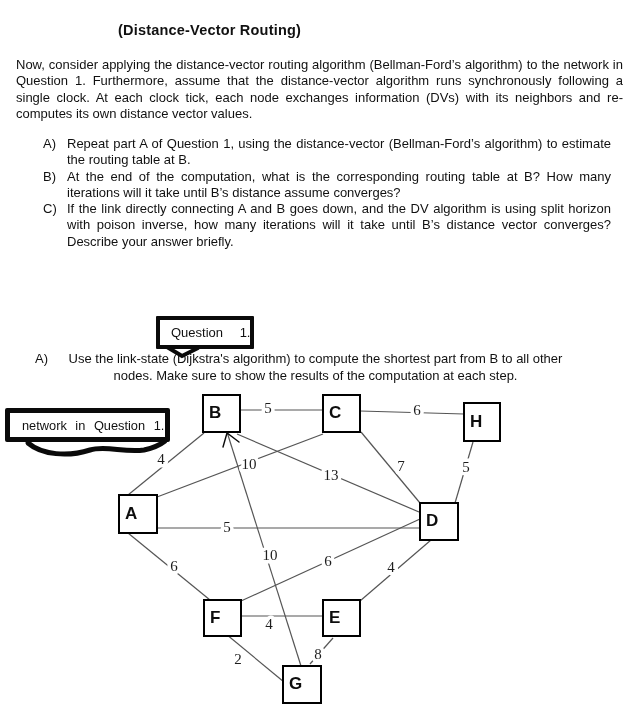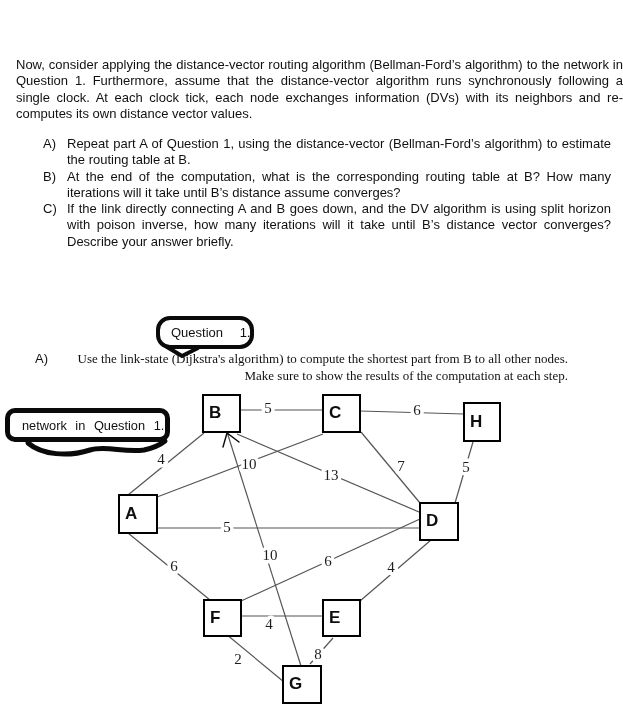--- a/index.html
+++ b/index.html
@@ -12,43 +12,44 @@
     letter-spacing:.2px;white-space:nowrap;
   }
   .intro{
     position:absolute;left:8px;top:49px;width:607px;margin:8px;
     font-size:13px;line-height:16.3px;text-align:justify;
   }
   .qlist{position:absolute;left:43px;top:136px;width:568px;}
   .qitem{position:relative;padding-left:24px;font-size:13px;line-height:16.3px;text-align:justify;}
   .qmark{position:absolute;left:0;top:0;}
   .parta{position:absolute;left:35px;top:351px;width:545px;font-size:13px;line-height:16.5px;}
-  .parta .qtext{display:block;padding-left:28px;width:505px;text-align:right;font-family:Liberation Serif, serif;}
+  .parta .qtext{display:block;padding-left:28px;width:505px;text-align:center;}
   .callout{
     position:absolute;display:flex;align-items:center;box-sizing:border-box;
-    border:4px solid #0a0a0a;border-radius:14px;background:#fff;font-size:13px;white-space:nowrap;
+    border:4px solid #0a0a0a;border-radius:1px;background:#fff;font-size:13px;white-space:nowrap;
   }
   .callout-q1{left:156px;top:316px;width:98px;height:33px;padding-left:11px;word-spacing:13px;}
-  .callout-net{left:5px;top:408px;width:165px;height:34px;border-width:5px;border-radius:10px;
+  .callout-net{left:5px;top:408px;width:165px;height:34px;border-width:5px;border-radius:2px;
     padding-left:12px;word-spacing:5px;font-size:12.8px;}
   svg.graph{position:absolute;left:0;top:0;}
   .edge{stroke:#555;stroke-width:1.2;fill:none;}
   .wlabel{
     font-family:"Liberation Serif",serif;font-size:15px;fill:#1d1d1d;
     text-anchor:middle;paint-order:stroke;stroke:#ffffff;stroke-width:7px;stroke-linejoin:round;
   }
   .nodebox{fill:#ffffff;stroke:#000;stroke-width:2;}
   .nodelabel{font-family:"Liberation Sans",sans-serif;font-size:17px;font-weight:bold;fill:#0d0d0d;}
   .decor{fill:none;stroke:#0a0a0a;stroke-linecap:round;}
 </style>
 </head>
 <body>
 
 <div class="page">
 
+  <div class="title">(Distance-Vector Routing)</div>
 
   <p class="intro">Now, consider applying the distance-vector routing algorithm (Bellman-Ford’s algorithm) to the network in Question 1. Furthermore, assume that the distance-vector algorithm runs synchronously following a single clock. At each clock tick, each node exchanges information (DVs) with its neighbors and re-computes its own distance vector values.</p>
 
   <div class="qlist">
     <div class="qitem">
       <span class="qmark">A)</span>
       <span class="qtext">Repeat part A of Question 1, using the distance-vector (Bellman-Ford’s algorithm) to estimate the routing table at B.</span>
     </div>
     <div class="qitem">
       <span class="qmark">B)</span>

